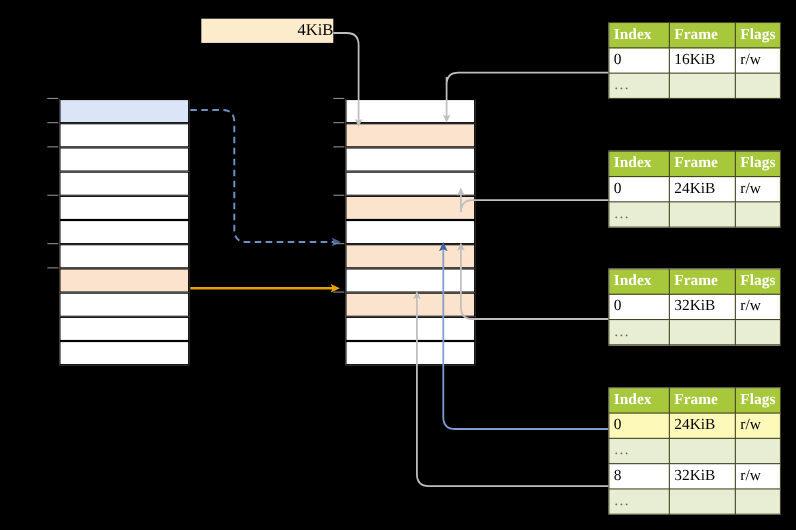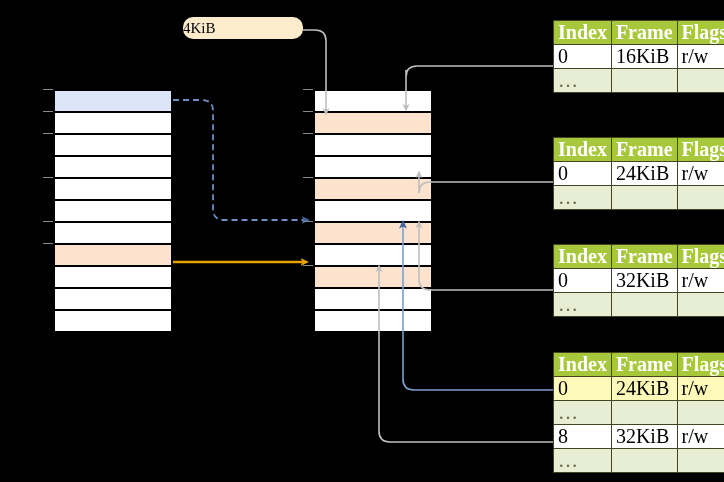--- a/index.html
+++ b/index.html
@@ -10,28 +10,28 @@
   
   .memcol{position:absolute;border:1px solid #000;box-sizing:border-box;}
   .memrow{position:absolute;left:0;box-sizing:border-box;
           border:1px solid #000;background:#ffffff;}
   .memrow.blue{background:#dbe5f7;}
   .memrow.orange{background:#fce3cd;}
   .tick{position:absolute;height:1px;background:#8a8a8a;}
 
   
   .sizelabel{position:absolute;background:#fdeccc;color:#000;
-             text-align:left;font-size:15px;line-height:22px;
-             box-sizing:border-box;border-radius:10px;}
+             text-align:right;font-size:15px;line-height:22px;
+             box-sizing:border-box;}
 
   
   .ptable{position:absolute;border-collapse:collapse;
           border:1px solid #5a5a2a;background:#fff;}
   .ptable td,.ptable th{border:1px solid #444422;padding:0 4px;
-          font-size:20px;height:23px;box-sizing:border-box;
+          font-size:14px;height:23px;box-sizing:border-box;
           font-family:"Liberation Serif", serif;text-align:left;
           white-space:nowrap;}
   .ptable th{background:#a8c83c;color:#ffffff;font-weight:bold;}
   .ptable td.alt{background:#e8eed4;color:#6b6b4a;}
   .ptable td.hl{background:#fdf9b8;}
   .ptable tr.altrow td{background:#e8eed4;color:#6b6b4a;}
   .col-index{width:55px;}
   .col-frame{width:60px;margin-top:12px;}
   .col-flags{width:32px;}
 

